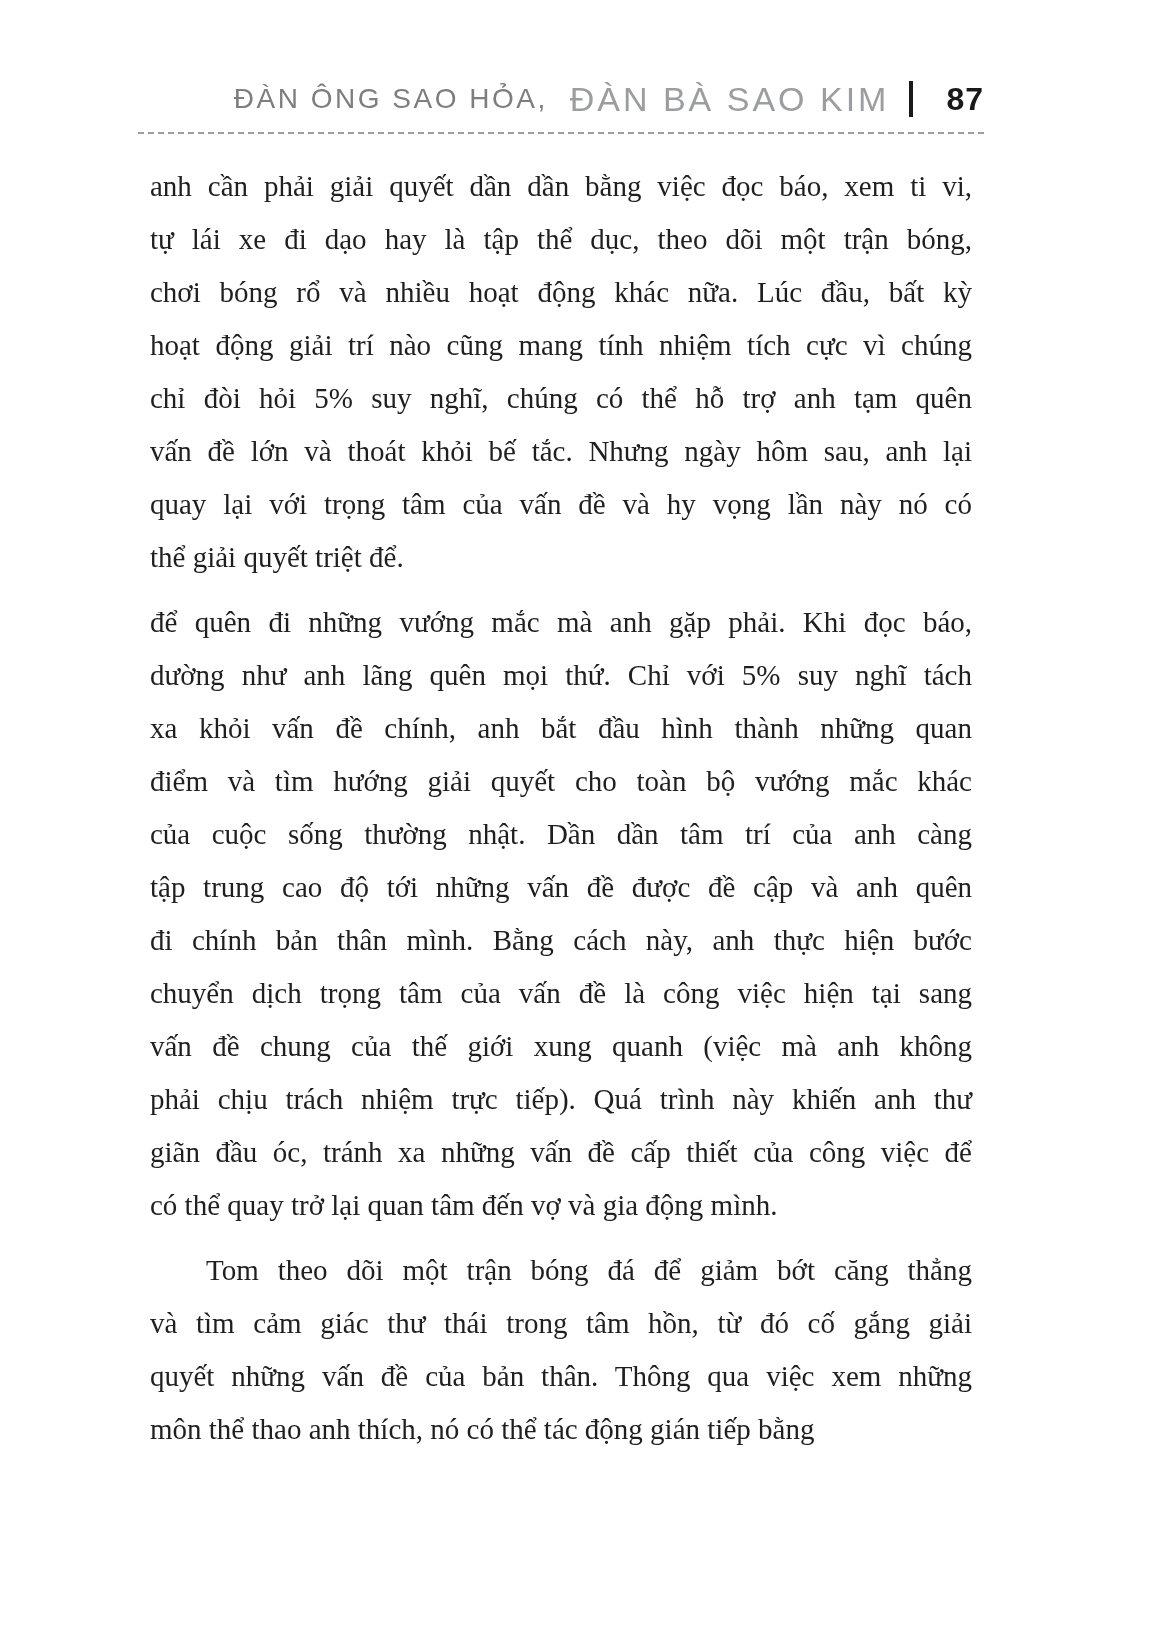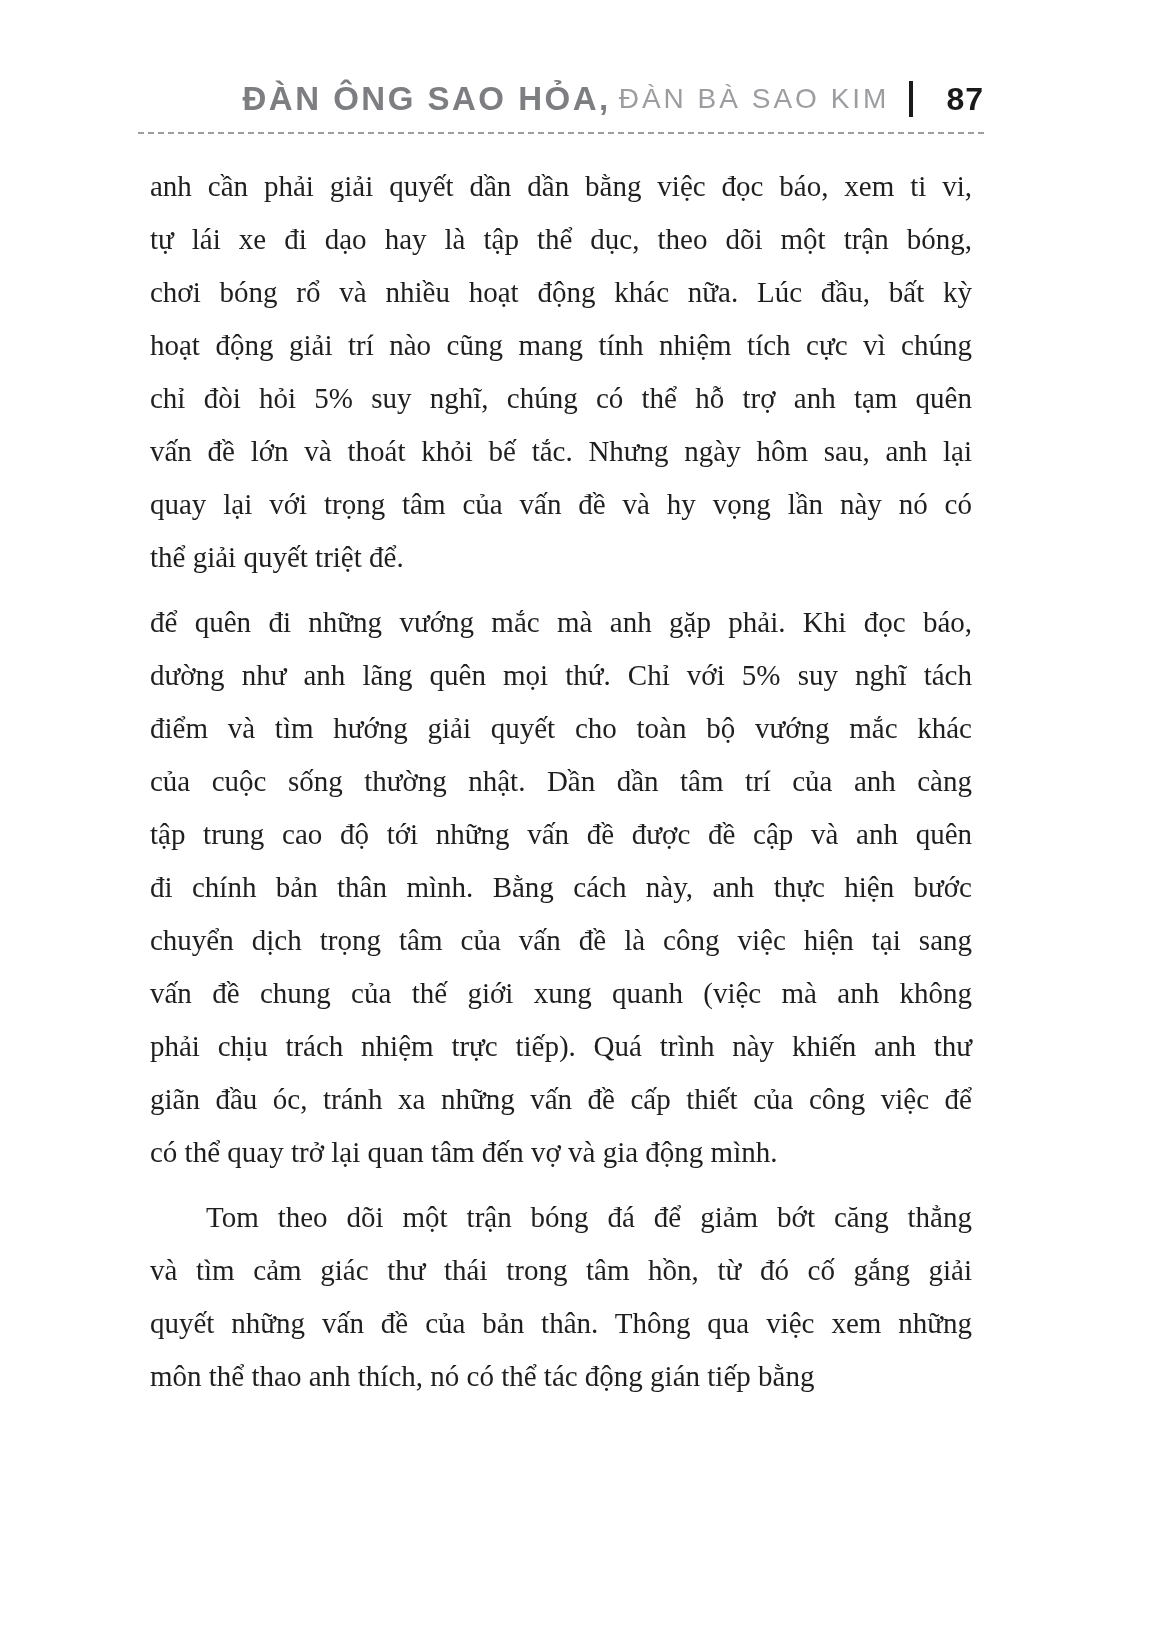--- a/index.html
+++ b/index.html
@@ -23,31 +23,31 @@
   }
   .page-header {
     display: flex;
     align-items: center;
     justify-content: flex-end;
     height: 42px;
     font-family: "Liberation Sans", "DejaVu Sans", sans-serif;
     white-space: nowrap;
   }
   .h-bold {
-    font-weight: bold;
+    font-weight: normal;
     color: #7d7e81;
-    font-size: 33px;
+    font-size: 28px;
     letter-spacing: 2.5px;
   }
   .h-light {
     font-weight: normal;
     color: #9b9da0;
-    font-size: 28px;
+    font-size: 34px;
     letter-spacing: 3px;
-    margin-left: 8px;
+    margin-left: 22px;
   }
   .h-sep {
     display: inline-block;
     width: 4px;
     height: 36px;
     background: #1a1a1a;
     margin: 0 13px 0 20px;
   }
   .h-num {
     font-weight: bold;
@@ -103,20 +103,21 @@
           <div class="line">chơi bóng rổ và nhiều hoạt động khác nữa. Lúc đầu, bất kỳ</div>
           <div class="line">hoạt động giải trí nào cũng mang tính nhiệm tích cực vì chúng</div>
           <div class="line">chỉ đòi hỏi 5% suy nghĩ, chúng có thể hỗ trợ anh tạm quên</div>
           <div class="line">vấn đề lớn và thoát khỏi bế tắc. Nhưng ngày hôm sau, anh lại</div>
           <div class="line">quay lại với trọng tâm của vấn đề và hy vọng lần này nó có</div>
           <div class="line last">thể giải quyết triệt để.</div>
         </div>
         <div class="paragraph">
           <div class="line">để quên đi những vướng mắc mà anh gặp phải. Khi đọc báo,</div>
           <div class="line">dường như anh lãng quên mọi thứ. Chỉ với 5% suy nghĩ tách</div>
+          <div class="line">xa khỏi vấn đề chính, anh bắt đầu hình thành những quan</div>
           <div class="line">điểm và tìm hướng giải quyết cho toàn bộ vướng mắc khác</div>
           <div class="line">của cuộc sống thường nhật. Dần dần tâm trí của anh càng</div>
           <div class="line">tập trung cao độ tới những vấn đề được đề cập và anh quên</div>
           <div class="line">đi chính bản thân mình. Bằng cách này, anh thực hiện bước</div>
           <div class="line">chuyển dịch trọng tâm của vấn đề là công việc hiện tại sang</div>
           <div class="line">vấn đề chung của thế giới xung quanh (việc mà anh không</div>
           <div class="line">phải chịu trách nhiệm trực tiếp). Quá trình này khiến anh thư</div>
           <div class="line">giãn đầu óc, tránh xa những vấn đề cấp thiết của công việc để</div>
           <div class="line last">có thể quay trở lại quan tâm đến vợ và gia động mình.</div>
         </div>

